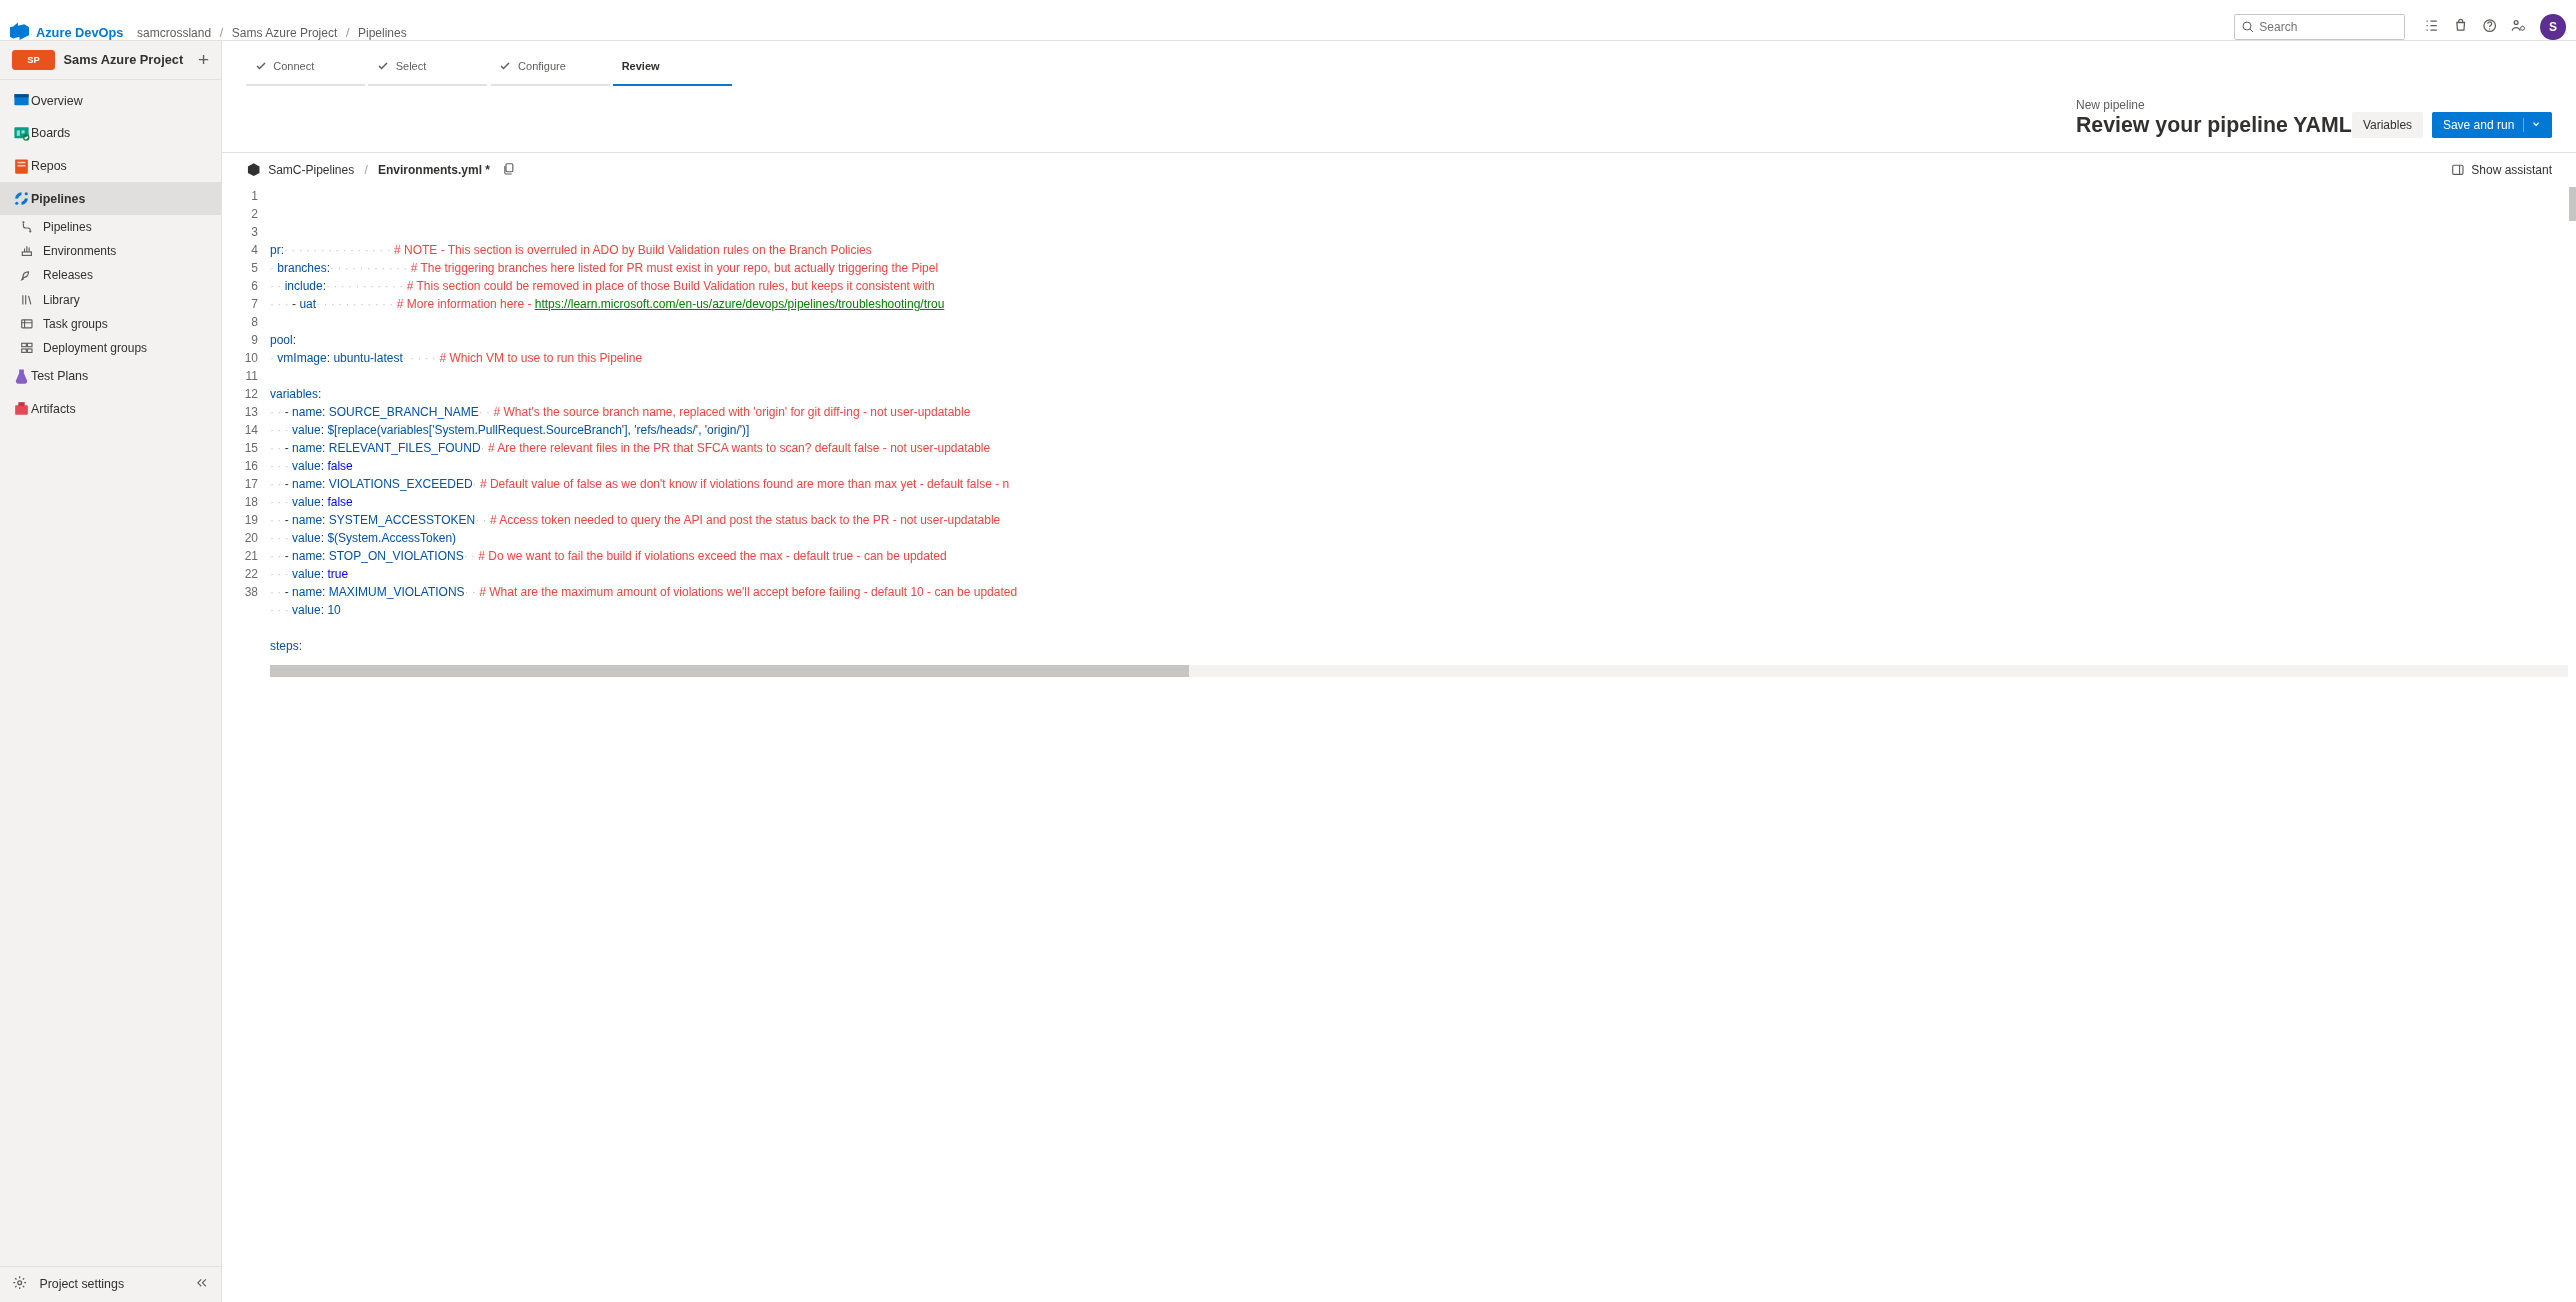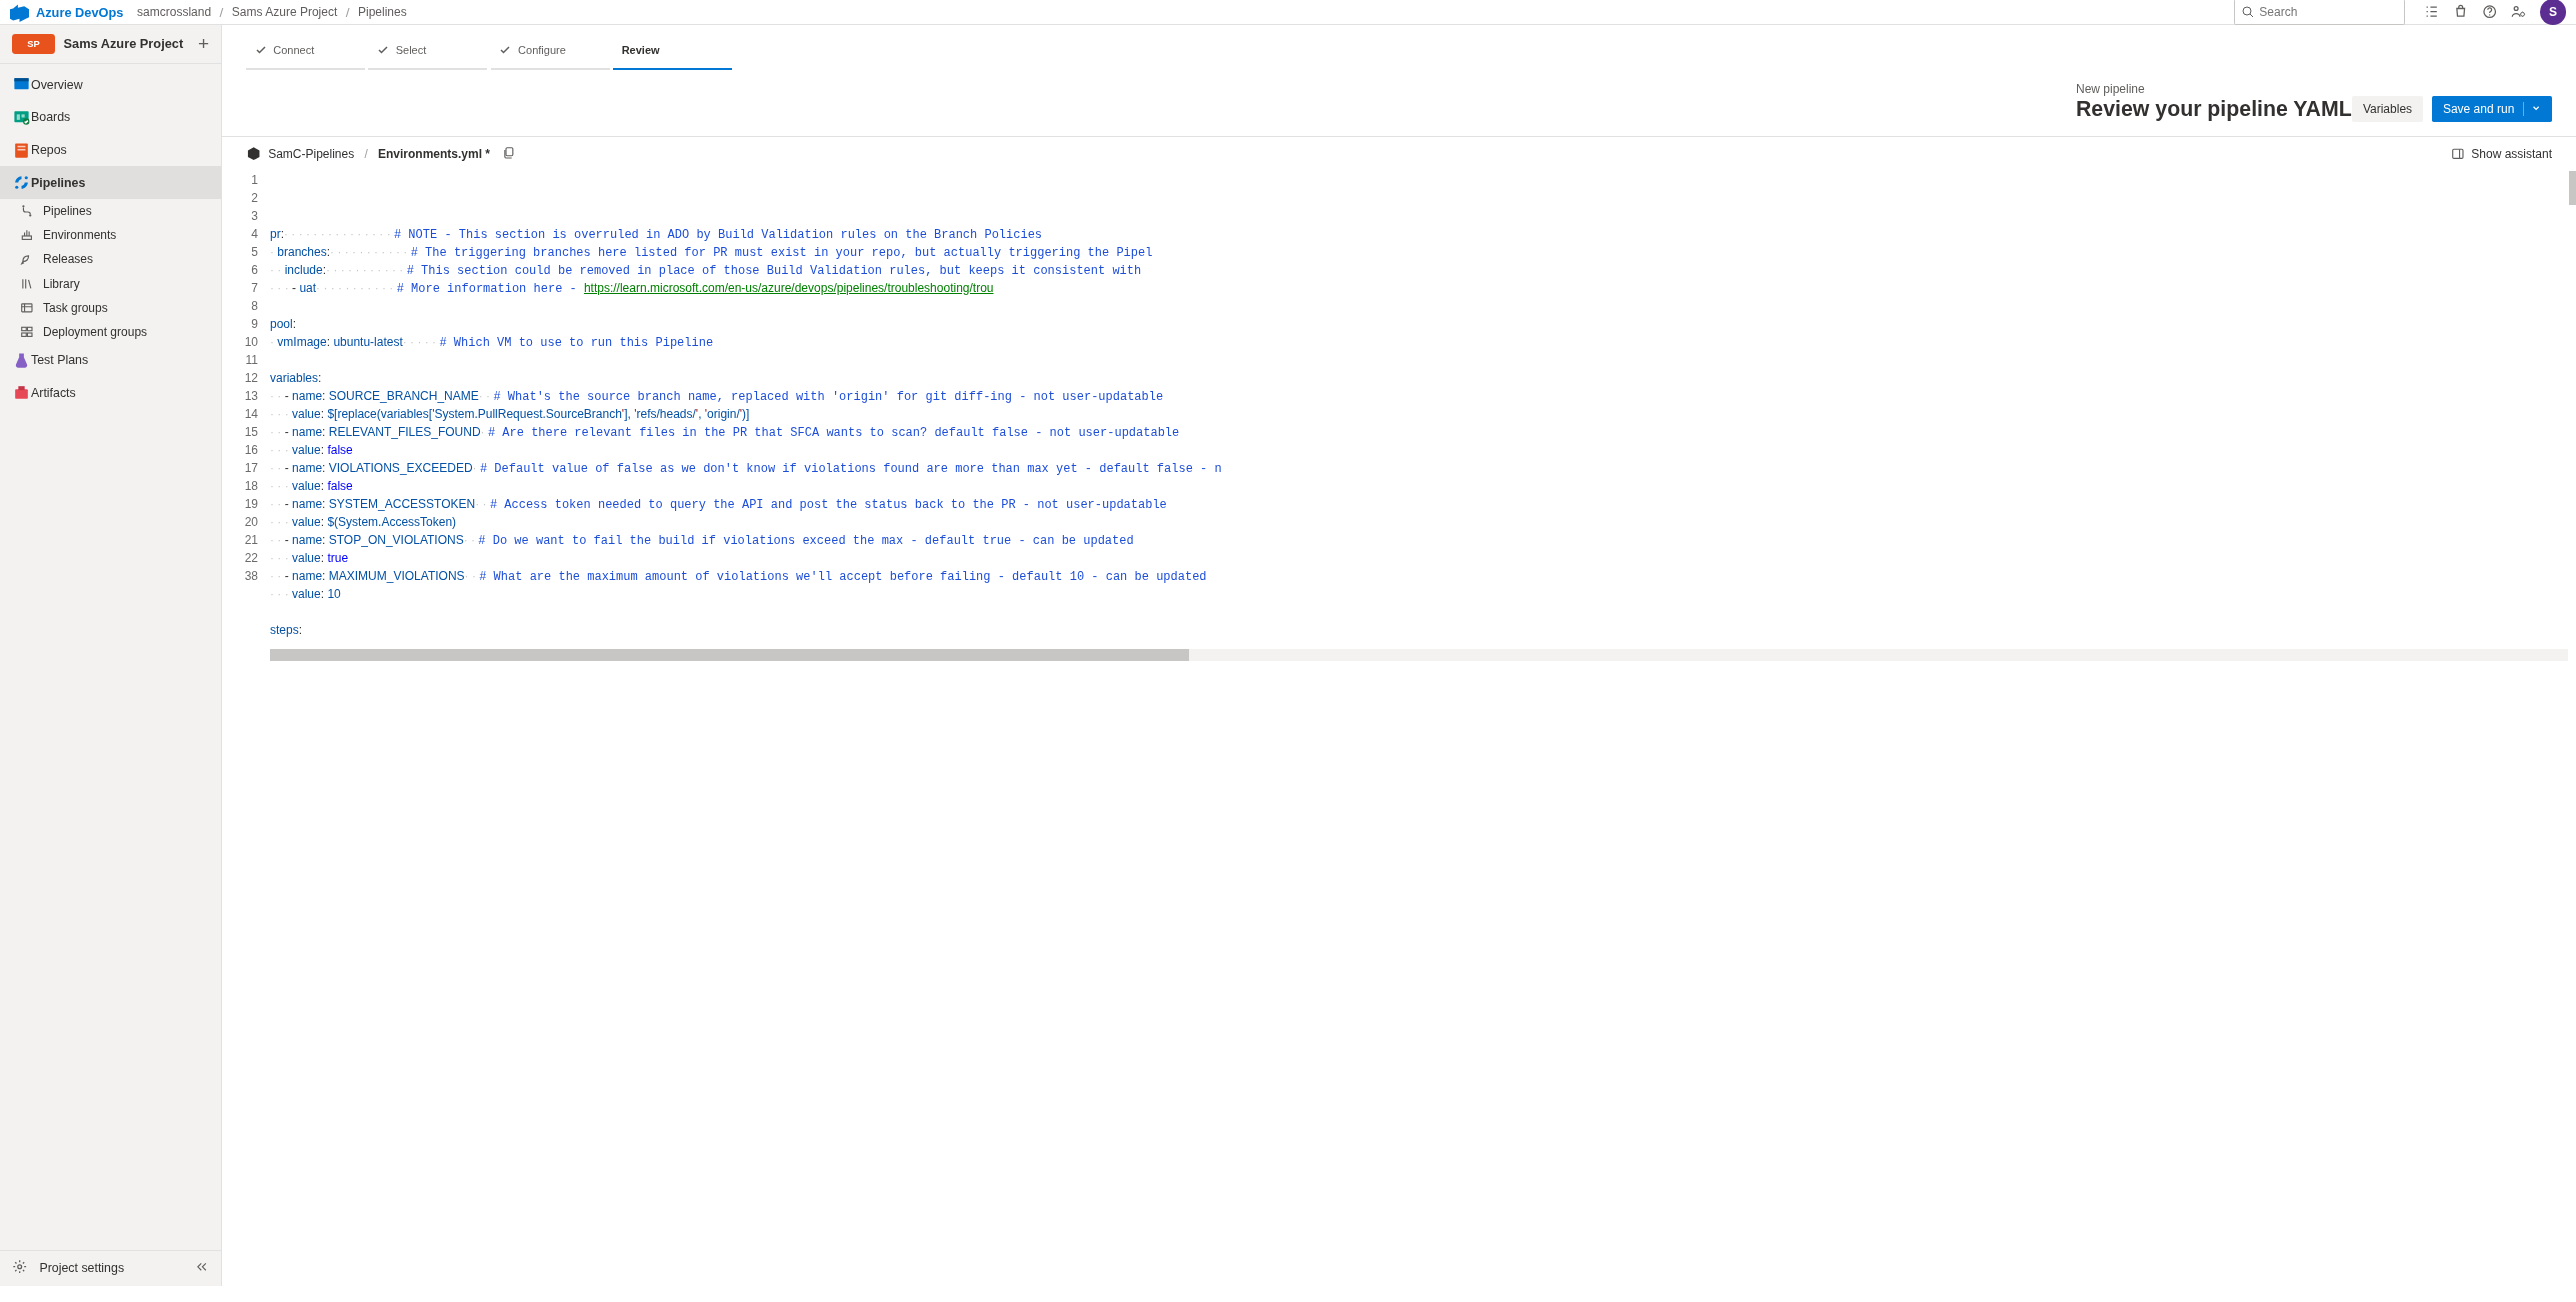--- a/index.html
+++ b/index.html
@@ -1,19 +1,19 @@
 <!DOCTYPE html>
 <html style="font-size:13.7px"><head>
 <meta charset="utf-8">
 <style>
 * { margin: 0; padding: 0; box-sizing: border-box; font-family: "Segoe UI", -apple-system, sans-serif; }
 body { background: #fff; color: #323130; overflow: hidden; }
 
 
-.topbar { display: flex; align-items: center; height: 25px; padding: 0 10.2px; border-bottom: 0.9px solid #e1e1e1; background: #fff; }
+.topbar { display: flex; align-items: flex-end; height: 41px; padding: 0 10.2px; border-bottom: 0.9px solid #e1e1e1; background: #fff; }
 .topbar .logo { width: 19px; height: 19px; margin-right: 6.8px; }
 .topbar .brand { color: #0078d4; font-size: 12.8px; font-weight: 600; margin-right: 10.2px; }
 .topbar .crumb { color: #605e5c; font-size: 12px; margin: 0 3.4px; }
 .topbar .sep { color: #a19f9d; margin: 0 5.1px; }
 .topbar .spacer { flex: 1; }
 .topbar .search { display: flex; align-items: center; width: 171px; height: 25.6px; border: 0.9px solid #c8c6c4; border-radius: 1.7px; padding: 0 6.8px; margin-right: 12px; }
 .topbar .search svg { margin-right: 5.1px; flex-shrink:0; }
 .topbar .search input { border: 0; outline: 0; font-size: 12px; width: 100%; color: #323130; background: transparent; }
 .topbar .iconbtn { width: 29px; height: 29px; display:flex; align-items:center; justify-content:center; cursor:pointer; color:#605e5c; }
 .topbar .avatar { width: 25.6px; height: 25.6px; border-radius: 50%; background: #5c2e91; color:#fff; display:flex; align-items:center; justify-content:center; font-weight:600; font-size:12px; margin-left:6.8px; }
@@ -64,21 +64,21 @@
 
 .editor-scroll { flex:1; overflow:auto; position:relative; }
 .editor { display:flex; font-family: "SF Mono", Menlo, Consolas, monospace; font-size:12px; line-height:18px; padding: 0 0 10.2px 0; }
 .gutter { width:48px; text-align:right; color:#6b6b6b; padding-right:12px; user-select:none; background:#fff; }
 .gutter div { height:18px; }
 .code { flex:1; white-space:pre; color:#333; position:relative; }
 .code .line { height:18px; display:block; }
 .tok-key { color:#0451a5; }
 .tok-val { color:#0451a5; }
 .tok-str { color:#a31515; }
-.tok-comment { color:#1d4ed8;font-family:Liberation Mono, monospace; }
+.tok-comment { color:#ef4444; }
 .tok-link { color:#008000; text-decoration: underline; }
 .tok-punc { color:#333; }
 .tok-bool { color:#0000ff; }
 .tok-leader { color:#c8c8c8; }
 
 .hscroll { height:12px; background:#f3f2f1; position:relative; margin:0 8.5px 3.4px 48px; }
 .hscroll .thumb { position:absolute; left:0; top:0; height:100%; width:40%; background:#c8c6c4; }
 
 .minimap { position:absolute; right:0; top:0; width:6.8px; height:34px; background:#c8c6c4; }
 

